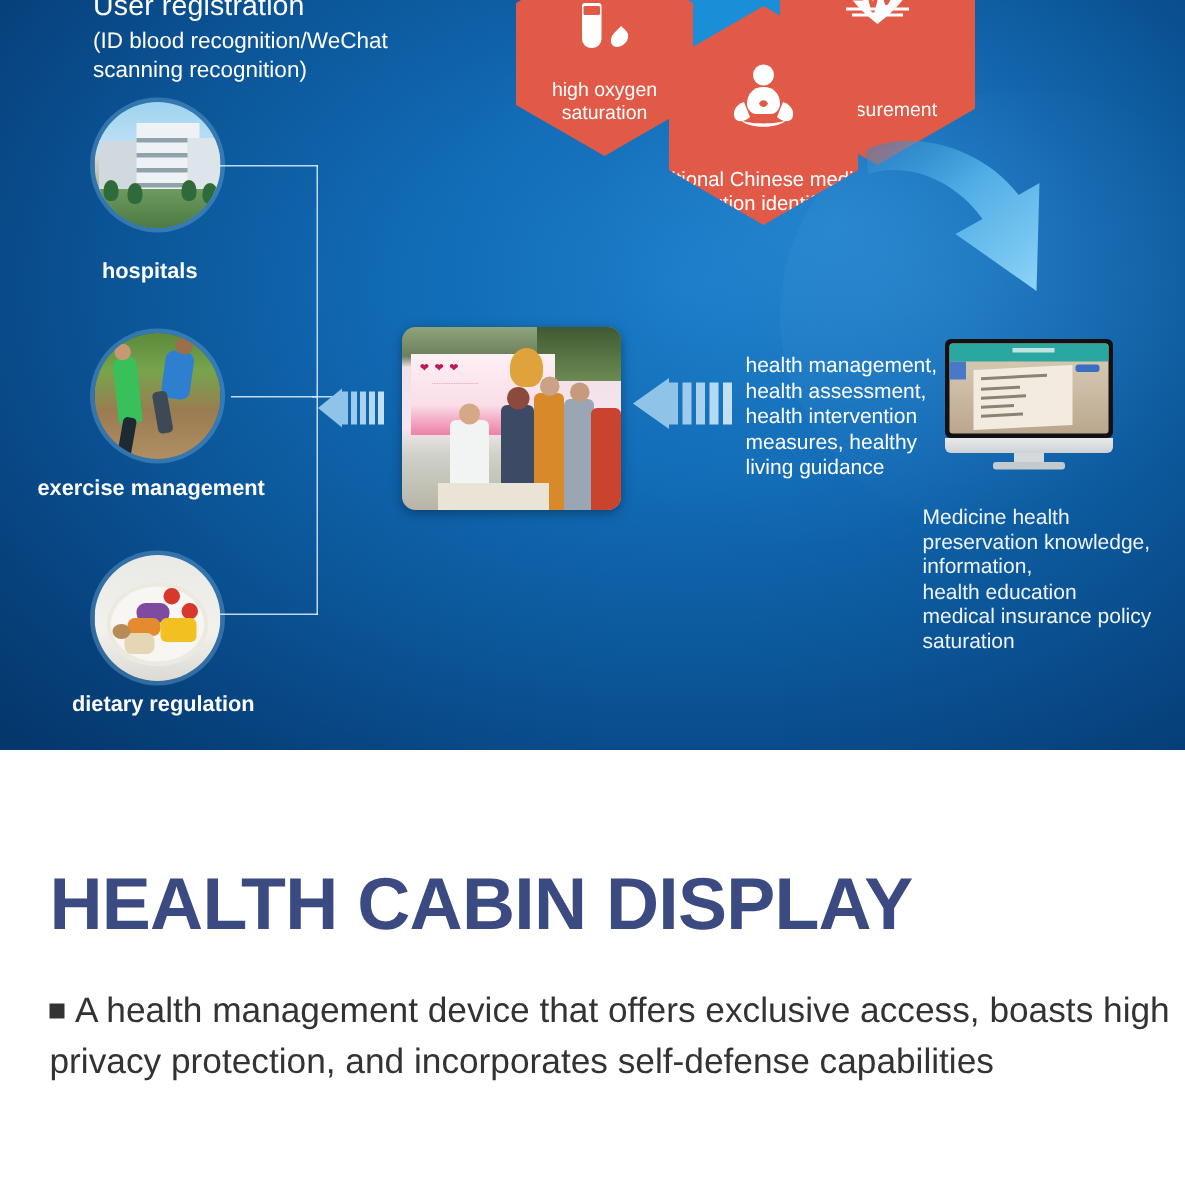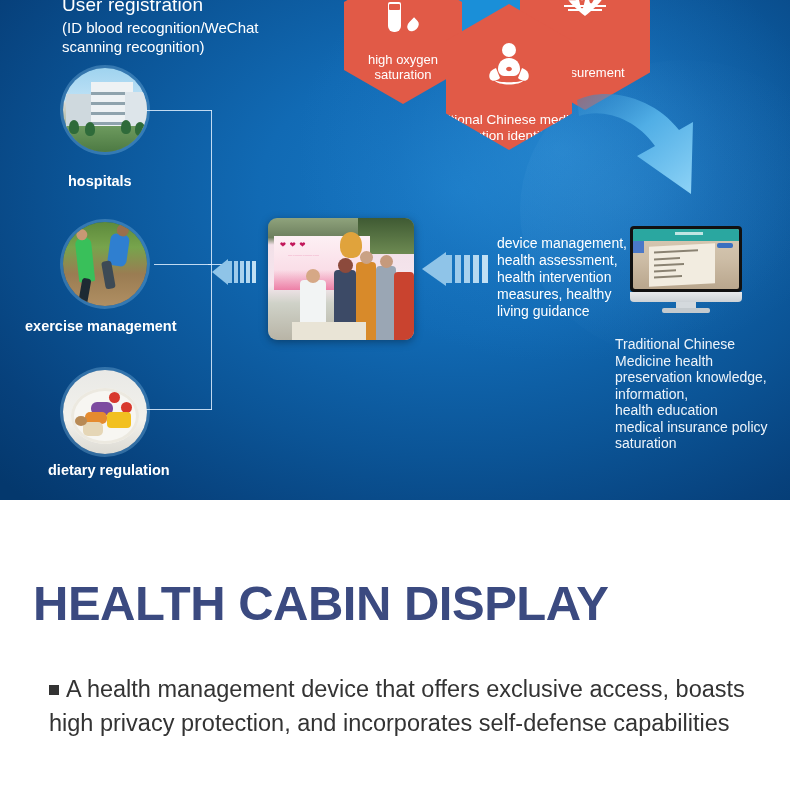--- a/index.html
+++ b/index.html
@@ -161,21 +161,21 @@
   .mon-paper i{position:absolute;left:5px;height:1.5px;background:#8a8272;display:block;}
   .mon-badge{position:absolute;right:6px;top:14px;width:16px;height:5px;background:#3a6fc0;border-radius:2px;}
   .mon-stand{position:absolute;left:0;top:66px;width:112px;height:10px;background:linear-gradient(180deg,#e8eaec,#cdd2d6);border-radius:0 0 4px 4px;}
   .mon-neck{position:absolute;left:46px;top:76px;width:20px;height:8px;background:#d4d9dd;}
   .mon-base{position:absolute;left:32px;top:82px;width:48px;height:5px;background:#c4cace;border-radius:2px;}
 
   
   .bottom{position:absolute;left:0;top:500px;width:790px;height:302px;background:#fff;}
   .headline{position:absolute;left:33px;top:75px;font-size:49px;font-weight:700;color:#3b4a80;letter-spacing:-.5px;white-space:nowrap;}
   .bullets{position:absolute;left:33px;top:156px;width:748px;color:#333333;font-size:23.5px;line-height:34px;}
-  .bullets p{margin:16px;}
+  .bullets p{margin:0;}
   .bsq{display:inline-block;width:10px;height:10px;background:#333;margin-right:7px;vertical-align:2px;}
 </style>
 </head>
 <body>
 
 <div class="page">
 
   <div class="blue-panel">
     <div class="panel-glow"></div>
     <div class="panel-swoosh"></div>
@@ -347,21 +347,21 @@
         <path d="M2 19 L26 2 L26 36 Z" fill="#8fc4e8"></path>
         <rect x="26" y="5" width="6" height="28" fill="#8fc4e8"></rect>
         <rect x="35" y="5" width="6" height="28" fill="#9ecbeb"></rect>
         <rect x="44" y="5" width="6" height="28" fill="#a9d2ee"></rect>
         <rect x="53" y="5" width="6" height="28" fill="#b5d9f1"></rect>
         <rect x="62" y="5" width="6" height="28" fill="#c1e0f4"></rect>
       </svg>
     </div>
 
     <div class="txt-health">
-      <div>device management,</div>
+      <div>health management,</div>
       <div>health assessment,</div>
       <div>health intervention</div>
       <div>measures, healthy</div>
       <div>living guidance</div>
     </div>
 
     <div class="monitor">
       <div class="mon-screen">
         <div class="mon-inner">
           <div class="mon-topbar">
@@ -377,21 +377,20 @@
           </div>
           <div class="mon-badge"></div>
         </div>
       </div>
       <div class="mon-stand"></div>
       <div class="mon-neck"></div>
       <div class="mon-base"></div>
     </div>
 
     <div class="txt-tcm">
-      <div>Traditional Chinese</div>
       <div>Medicine health</div>
       <div>preservation knowledge,</div>
       <div>information,</div>
       <div>health education</div>
       <div>medical insurance policy</div>
       <div>saturation</div>
     </div>
 
   </div>
 

